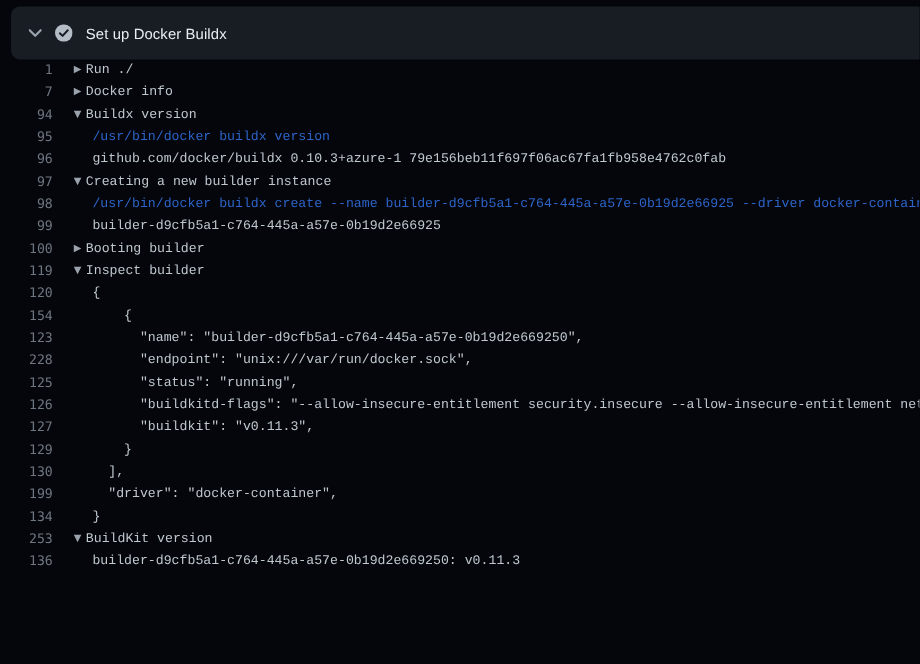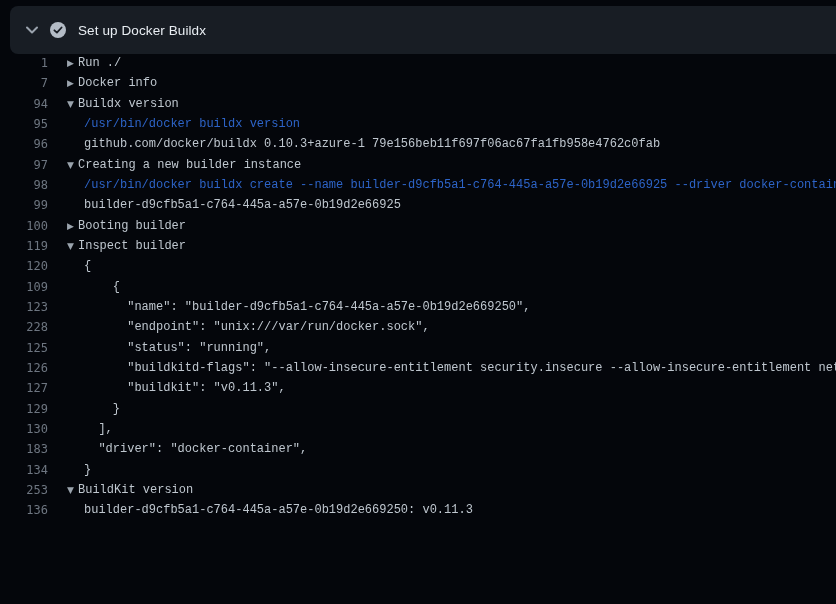--- a/index.html
+++ b/index.html
@@ -122,21 +122,21 @@
     <span class="text">Booting builder</span>
   </div><div class="row group">
     <span class="num">119</span>
     <span class="marker">▼</span>
     <span class="text">Inspect builder</span>
   </div><div class="row content">
     <span class="num">120</span>
     <span class="marker"></span>
     <span class="text">{</span>
   </div><div class="row content">
-    <span class="num">109</span>
+    <span class="num">154</span>
     <span class="marker"></span>
     <span class="text">    {</span>
   </div><div class="row content">
     <span class="num">123</span>
     <span class="marker"></span>
     <span class="text">      "name": "builder-d9cfb5a1-c764-445a-a57e-0b19d2e669250",</span>
   </div><div class="row content">
     <span class="num">228</span>
     <span class="marker"></span>
     <span class="text">      "endpoint": "unix:///var/run/docker.sock",</span>
@@ -154,21 +154,21 @@
     <span class="text">      "buildkit": "v0.11.3",</span>
   </div><div class="row content">
     <span class="num">129</span>
     <span class="marker"></span>
     <span class="text">    }</span>
   </div><div class="row content">
     <span class="num">130</span>
     <span class="marker"></span>
     <span class="text">  ],</span>
   </div><div class="row content">
-    <span class="num">183</span>
+    <span class="num">199</span>
     <span class="marker"></span>
     <span class="text">  "driver": "docker-container",</span>
   </div><div class="row content">
     <span class="num">134</span>
     <span class="marker"></span>
     <span class="text">}</span>
   </div><div class="row group">
     <span class="num">253</span>
     <span class="marker">▼</span>
     <span class="text">BuildKit version</span>

